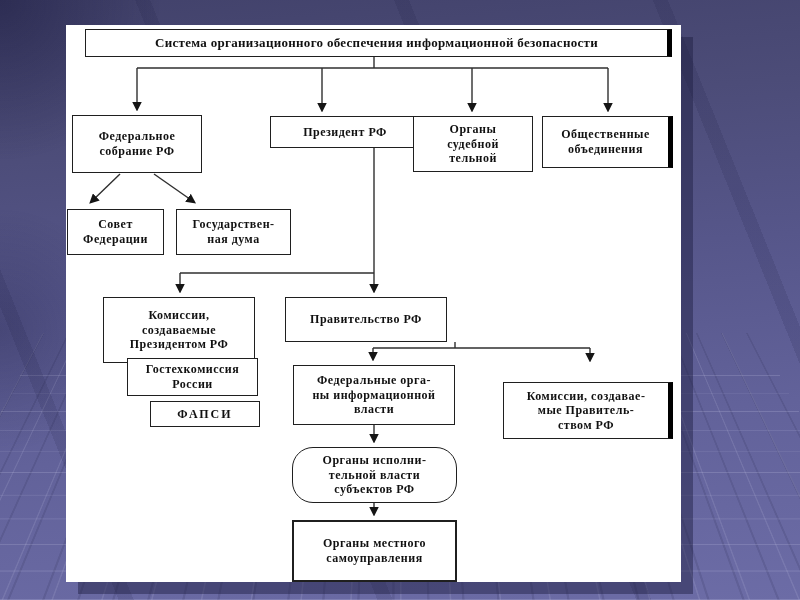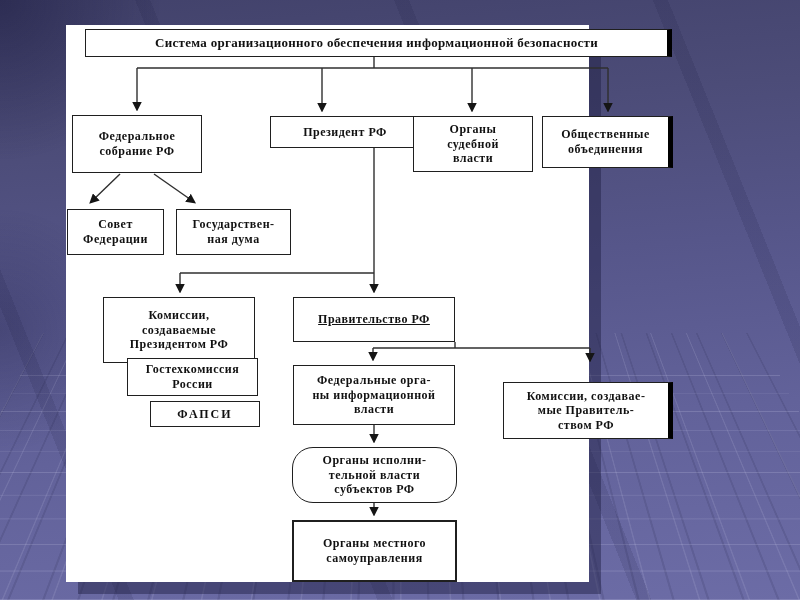--- a/index.html
+++ b/index.html
@@ -25,21 +25,21 @@
   }
   .bg-streaks{
     position:absolute;inset:0;
     background:
       radial-gradient(circle at 0% 0%, rgba(12,12,45,.38), transparent 16%),
       radial-gradient(circle at 0% 55%, rgba(12,12,45,.22), transparent 14%),
       repeating-linear-gradient(68deg, transparent 0 110px, rgba(22,22,58,.12) 110px 124px, transparent 124px 240px);
   }
   
   .panel{
-    position:absolute;left:66px;top:25px;width:523px;height:557px;
+    position:absolute;left:66px;top:25px;width:615px;height:557px;
     background:#ffffff;
     box-shadow:12px 12px 0 rgba(28,28,64,.45);
   }
   .connectors{position:absolute;left:0;top:0;}
   
   .node{
     position:absolute;background:#fff;border:1px solid #1f1f1f;
     display:flex;align-items:center;justify-content:center;
     text-align:center;white-space:pre-line;
     font-weight:bold;font-size:12px;line-height:1.22;letter-spacing:.5px;
@@ -91,41 +91,41 @@
 
   <div class="node title shadow-r" style="left:19px;top:4px;width:587px;height:28px;">Система организационного обеспечения информационной безопасности</div>
 
   <div class="node" style="left:6px;top:90px;width:130px;height:58px;">Федеральное
 собрание РФ</div>
 
   <div class="node" style="left:184px;top:91px;width:150px;height:32px;margin-left:20px;">Президент РФ</div>
 
   <div class="node" style="left:347px;top:91px;width:120px;height:56px;">Органы
 судебной
-власти</div>
+тельной</div>
 
   <div class="node shadow-r" style="left:476px;top:91px;width:131px;height:52px;">Общественные
 объединения</div>
 
   <div class="node" style="left:1px;top:184px;width:97px;height:46px;">Совет
 Федерации</div>
 
   <div class="node" style="left:37px;top:272px;width:152px;height:66px;">Комиссии,
 создаваемые
 Президентом РФ</div>
 
   <div class="node" style="left:110px;top:184px;width:115px;height:46px;">Государствен-
 ная дума</div>
 
   <div class="node" style="left:61px;top:333px;width:131px;height:38px;">Гостехкомиссия
 России</div>
 
   <div class="node ls-wide" style="left:84px;top:376px;width:110px;height:26px;">ФАПСИ</div>
 
-  <div class="node" style="left:227px;top:272px;width:162px;height:45px;text-decoration:underline;">Правительство РФ</div>
+  <div class="node" style="left:219px;top:272px;width:162px;height:45px;">Правительство РФ</div>
 
   <div class="node" style="left:227px;top:340px;width:162px;height:60px;">Федеральные орга-
 ны информационной
 власти</div>
 
   <div class="node shadow-r" style="left:437px;top:357px;width:170px;height:57px;">Комиссии, создавае-
 мые Правитель-
 ством РФ</div>
 
   <div class="node" style="left:226px;top:422px;width:165px;height:56px;border-radius:21px;">Органы исполни-

